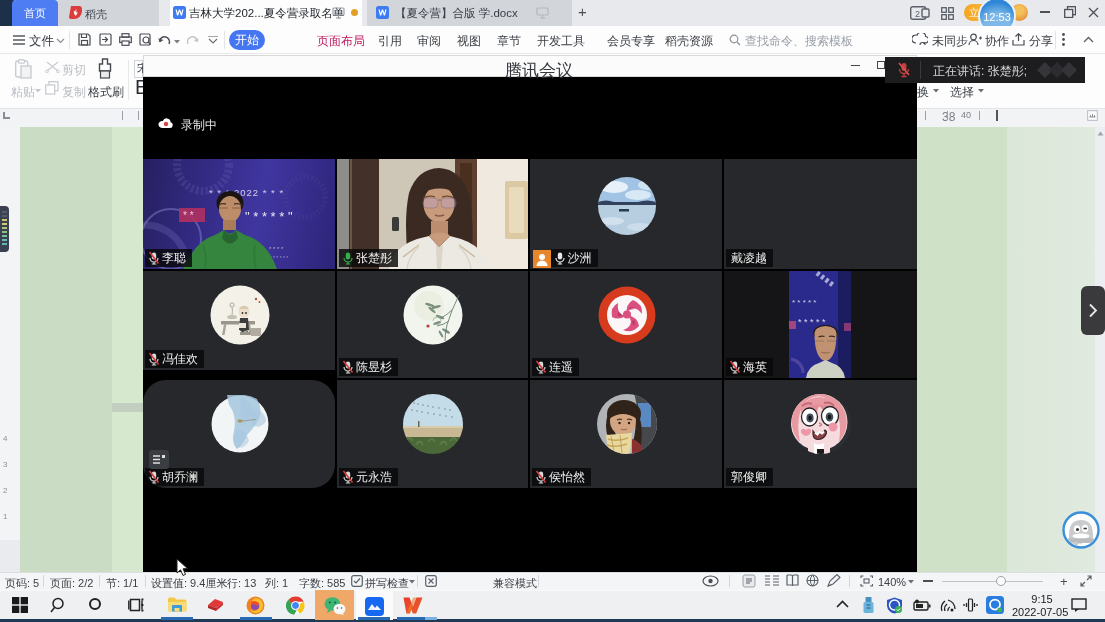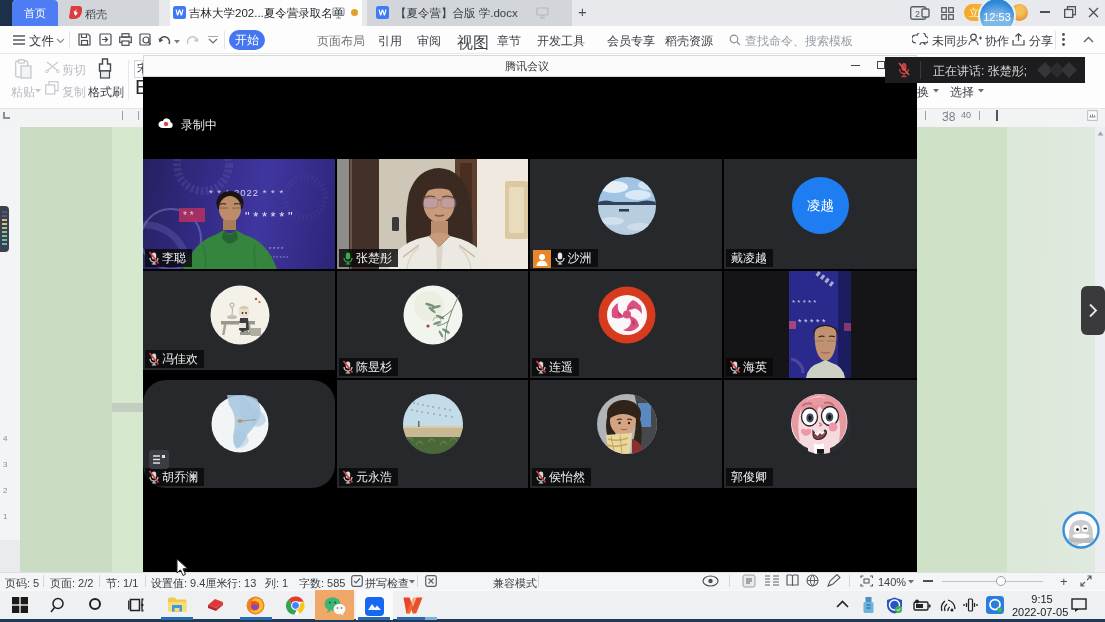--- a/index.html
+++ b/index.html
@@ -117,24 +117,24 @@
     <path d="M13.8 4.2 L12 8.2 L8.5 6" fill="#c3c7cc"></path>
   </svg>
 <svg class="abs" style="left:208px;top:36px;" width="10" height="9" viewBox="0 0 10 9">
     <path d="M0 0 h10" stroke="#6a6f76" stroke-width="1.2"></path>
     <path d="M1 3 L5 7 L9 3" fill="none" stroke="#6a6f76" stroke-width="1.2"></path>
   </svg>
 <div class="abs" style="left:224px;top:31px;width:1px;height:18px;background:#e4e4e4;"></div>
 
 <div class="abs" style="left:229px;top:30px;width:36px;height:20px;border-radius:10px;background:#4575f0;color:#fff;font-size:12px;line-height:20px;text-align:center;">开始</div>
 <div class="abs txt" style="left:277px;top:33px;font-size:12px;color:#3c4046;margin-top:25px;">插入</div>
-<div class="abs txt" style="left:317px;top:33px;font-size:12px;color:#737373;">页面布局</div>
+<div class="abs txt" style="left:317px;top:33px;font-size:12px;color:#be185d;">页面布局</div>
 <div class="abs txt" style="left:378px;top:33px;font-size:12px;color:#3c4046;">引用</div>
 <div class="abs txt" style="left:417px;top:33px;font-size:12px;color:#3c4046;">审阅</div>
-<div class="abs txt" style="left:457px;top:33px;font-size:16px;color:#3c4046;">视图</div>
+<div class="abs txt" style="left:457px;top:33px;font-size:12px;color:#3c4046;">视图</div>
 <div class="abs txt" style="left:497px;top:33px;font-size:12px;color:#3c4046;">章节</div>
 <div class="abs txt" style="left:537px;top:33px;font-size:12px;color:#3c4046;">开发工具</div>
 <div class="abs txt" style="left:607px;top:33px;font-size:12px;color:#3c4046;">会员专享</div>
 <div class="abs txt" style="left:665px;top:33px;font-size:12px;color:#3c4046;">稻壳资源</div>
 <svg class="abs" style="left:729px;top:34px;" width="12" height="12" viewBox="0 0 12 12">
     <circle cx="5" cy="5" r="3.8" fill="none" stroke="#8a8f96" stroke-width="1.2"></circle>
     <path d="M8 8 L11 11" stroke="#8a8f96" stroke-width="1.2"></path>
   </svg>
 <div class="abs txt" style="left:745px;top:33px;font-size:12px;color:#9aa0a8;">查找命令、搜索模板</div>
 <svg class="abs" style="left:912px;top:33px;" width="16" height="13" viewBox="0 0 16 13">
@@ -272,21 +272,21 @@
       <path d="M21.5 17.5 h3.4" stroke="#333" stroke-width="1.3"></path>
     <ellipse cx="19" cy="25" rx="8.5" ry="2.6" fill="#fff"></ellipse>
     <rect x="6" y="27.5" width="26" height="5" fill="#b9bbbd"></rect>
     <rect x="10" y="31" width="6" height="7" fill="#c9cbcd"></rect>
     <rect x="20" y="32" width="12" height="6" fill="#fff"></rect>
   </g>
 </svg>
 
 <div class="abs" style="left:143px;top:55px;width:774px;height:517px;background:#000;"></div>
 <div class="abs" style="left:143px;top:55px;width:774px;height:22px;background:#fbfbfb;border:1px solid #d8d8d8;"></div>
-<div class="abs txt" style="left:505px;top:59px;font-size:11px;color:#33373d;">腾讯会议</div>
+<div class="abs txt" style="left:505px;top:59px;font-size:17px;color:#33373d;">腾讯会议</div>
 <div class="abs" style="left:851px;top:65px;width:9px;height:1.4px;background:#44484e;"></div>
 <div class="abs" style="left:877px;top:61px;width:8px;height:8px;border:1.3px solid #44484e;"></div>
 
 <svg class="abs" style="left:158px;top:117px;" width="16" height="12" viewBox="0 0 16 12">
     <path d="M4 11 a3.5 3.5 0 1 1 0.8 -6.9 a4 4 0 0 1 7.8 1.2 a2.9 2.9 0 0 1 -0.6 5.7 z" fill="#fff"></path>
     <circle cx="8" cy="7" r="2.2" fill="#e04444"></circle>
   </svg>
 <div class="abs txt" style="left:181px;top:117px;font-size:12px;color:#e8e8e8;">录制中</div>
 
 <style>
@@ -386,21 +386,20 @@
       <path d="M0.5 13 a5.5 5.5 0 0 1 11 0 z" fill="#fff"></path>
     </svg>
   <div class="vlabel" style="left:20.5px;"><svg class="micW" width="12" height="14" viewBox="0 0 12 14">
         <rect x="3.8" y="1.5" width="4.4" height="7" rx="2.2" fill="#e8e8e8"></rect>
         <path d="M2 7 a4 4 0 0 0 8 0" fill="none" stroke="#e8e8e8" stroke-width="1.2"></path>
         <path d="M6 11 v1.5 M3.8 13 h4.4" stroke="#e8e8e8" stroke-width="1.2"></path>
       </svg>沙洲</div>
 </div>
 
 <div class="cell" style="left:724px;top:159px;width:193px;height:110px;">
-  <div style="position:absolute;left:68px;top:18px;width:57px;height:57px;border-radius:50%;background:#1f7df2;color:#fff;font-size:13.5px;display:flex;align-items:center;justify-content:center;">凌越</div>
   <div class="vlabel" style="padding-left:5px;">戴凌越</div>
 </div>
 
 <div class="cell" style="left:143px;top:271px;width:192px;height:99px;">
   <svg width="60" height="60" viewBox="0 0 60 60" style="position:absolute;left:67px;top:14px;">
     <circle cx="30" cy="30" r="29.5" fill="#f3f1e8"></circle>
     <rect x="11" y="36" width="34" height="3.5" fill="#9a968c"></rect>
     <path d="M14 39 l-2 11 h2.5 l2 -11 M40 39 l2 11 h-2.5 l-2 -11" fill="#a8a49a"></path>
     <rect x="41" y="43" width="10" height="8" fill="#b0aca0"></rect>
     <path d="M22 30 q1 -5 0 -8 M22 22 a2 2 0 1 1 0.1 0" stroke="#b8b4a8" stroke-width="1.2" fill="none"></path>

